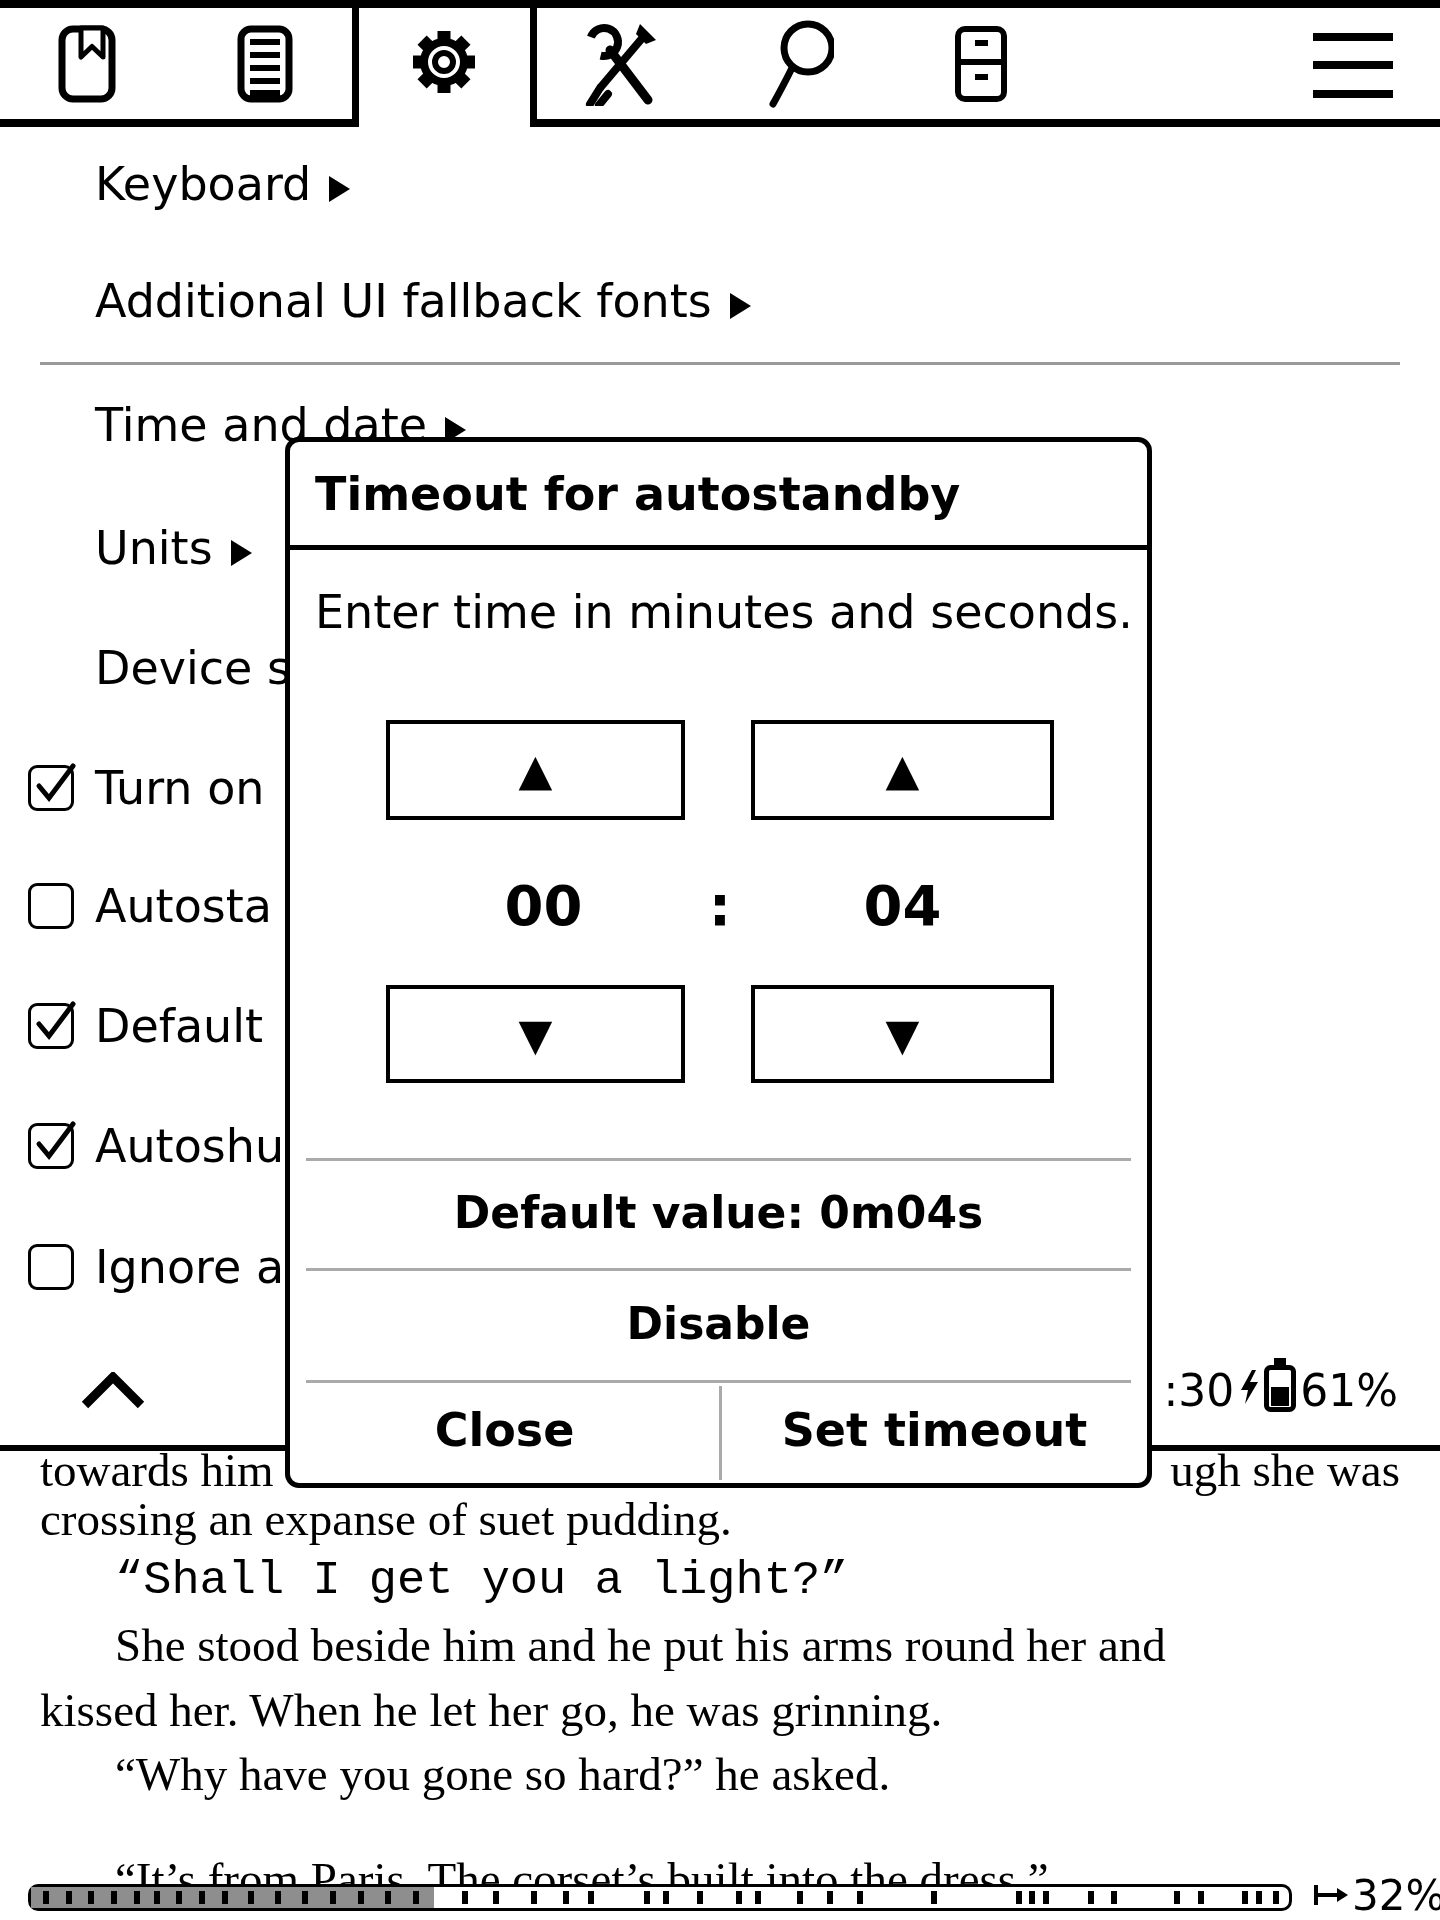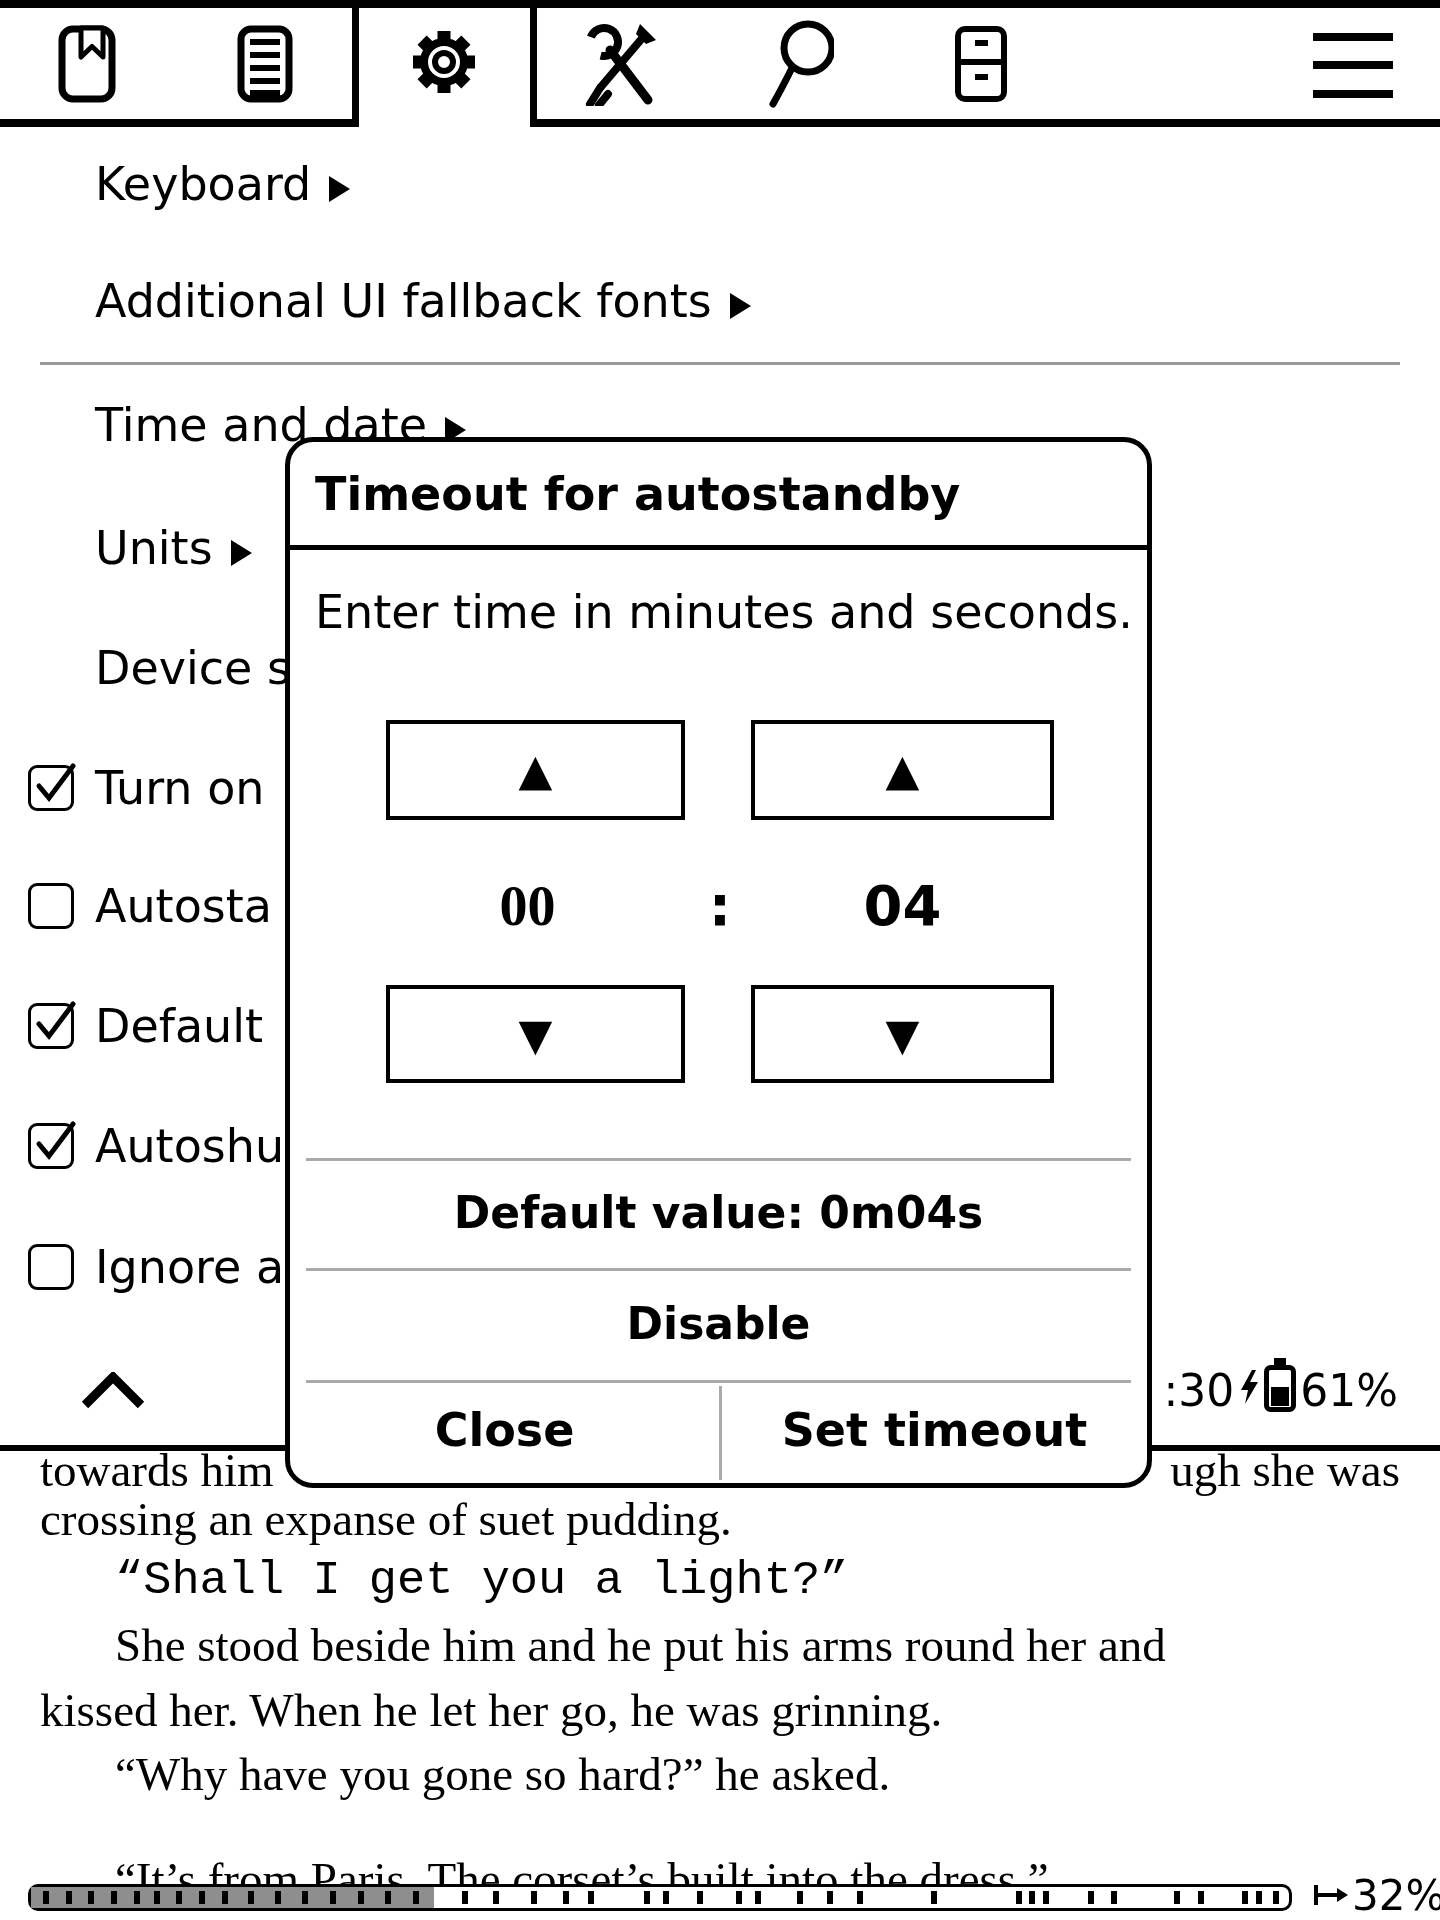--- a/index.html
+++ b/index.html
@@ -44,30 +44,30 @@
   .cbx{position:absolute;left:28px;top:7px;width:46px;height:46px;border:3px solid #000;border-radius:9px;
        box-sizing:border-box;background:#fff;}
   .cbx svg{position:absolute;left:-2px;top:-8px;overflow:visible;display:none;}
   .cbx[data-checked="true"] svg{display:block;}
   .msep{position:absolute;left:40px;top:362px;width:1360px;height:3px;background:#999;}
   .chev{position:absolute;left:81px;top:1372px;}
   .status{position:absolute;right:42px;top:1362px;height:56px;display:flex;align-items:center;gap:4px;
           font-size:44px;}
   
   .dialog{left:285px;top:437px;width:867px;height:1051px;background:#fff;border:5px solid #000;
-          border-radius:28px;box-sizing:border-box;}
+          border-radius:14px;box-sizing:border-box;}
   .dlg-title{position:absolute;left:25px;top:8px;height:88px;line-height:88px;font-size:46px;font-weight:bold;white-space:nowrap;}
   .t-sep{position:absolute;left:0;right:0;top:103px;height:5px;background:#000;}
   .dlg-sub{position:absolute;left:25px;top:140px;height:60px;line-height:60px;font-size:46px;white-space:nowrap;}
   .spin{position:absolute;width:299px;height:100px;border:4px solid #000;box-sizing:border-box;background:#fff;
         text-align:center;font-size:44px;line-height:92px;}
   .up1{left:96px;top:278px;}  .up2{left:461px;top:278px;width:303px;}
   .dn1{left:96px;top:543px;height:98px;} .dn2{left:461px;top:543px;width:303px;height:98px;}
   .vals{position:absolute;top:434px;height:60px;line-height:60px;font-size:56px;font-weight:bold;text-align:center;}
-  .v-min{left:88px;width:299px;font-family:Liberation Serif, serif;} .v-col{left:390px;width:80px;} .v-sec{left:461px;width:303px;}
+  .v-min{left:104px;width:299px;} .v-col{left:390px;width:80px;} .v-sec{left:461px;width:303px;}
   .g-sep{position:absolute;left:16px;right:16px;height:3px;background:#aaa;}
   .s1{top:716px;} .s2{top:826px;} .s3{top:938px;}
   .dlg-center{position:absolute;left:0;right:0;height:60px;line-height:60px;text-align:center;
               font-size:44px;font-weight:bold;}
   .default{top:741px;} .disable{top:852px;}
   .vdiv{position:absolute;left:429px;top:944px;width:3px;height:94px;background:#aaa;}
   .btn-close{position:absolute;left:0;width:429px;top:958px;height:60px;line-height:60px;text-align:center;
              font-size:46px;font-weight:bold;}
   .btn-set{position:absolute;left:432px;right:0;top:958px;height:60px;line-height:60px;text-align:center;
            font-size:46px;font-weight:bold;}

